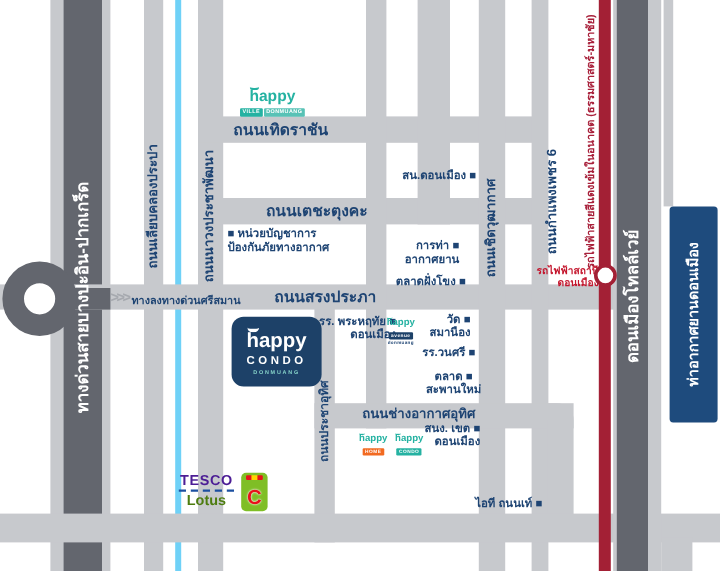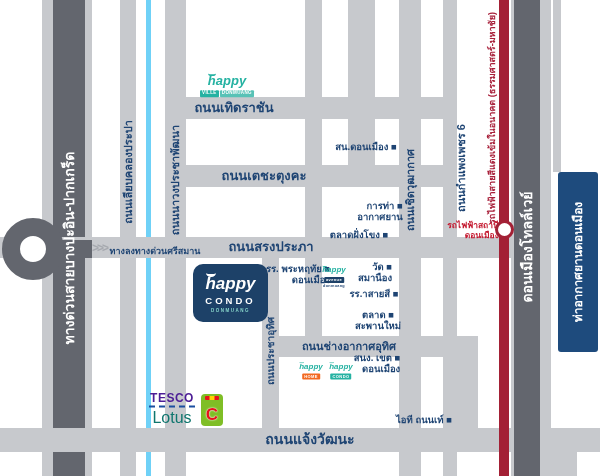--- a/index.html
+++ b/index.html
@@ -15,40 +15,40 @@
   .lbl.poi{color:#1e4473;}
   .lbl.red-poi{color:#c4162d;}
   .lbl.ramp{color:#1e4473;}
   .loop{position:absolute;z-index:2;left:2px;top:218px;width:26px;height:26px;
         border:18px solid #63666e;border-radius:50%;background:#fff;}
   .chevrons{position:absolute;z-index:3;left:92px;top:241px;color:#a6a9af;
             font-weight:bold;font-size:12px;letter-spacing:-2px;}
   .station{position:absolute;z-index:4;left:495px;top:220px;width:13px;height:13px;
            background:#fff;border:3px solid #a32035;border-radius:50%;}
   .logo{position:absolute;z-index:4;transform:translate(-50%,-50%);text-align:center;line-height:1.1;}
-  .happy-word{position:relative;display:inline-block;font-weight:bold;letter-spacing:0;font-style:italic;}
+  .happy-word{position:relative;display:inline-block;font-weight:bold;letter-spacing:0;}
   .happy-word::before{content:"";position:absolute;left:0.05em;top:-0.3em;width:0.55em;height:0.3em;
                       border-bottom:0.18em solid currentColor;border-radius:50%;}
   .teal{color:#25b2a2;}
   .chip-row{display:flex;gap:1px;justify-content:center;margin-top:1px;}
   .chip{display:inline-block;color:#fff;font-weight:bold;font-size:4.5px;
         padding:1px 2px;border-radius:1px;letter-spacing:0.4px;}
   .chip.c-teal{background:#25b2a2;}
   .chip.c-teal2{background:#58c2b6;}
   .chip.c-navy{background:#1d4168;}
   .chip.c-orange{background:#f26a21;}
   #main-logo{position:absolute;z-index:4;left:193px;top:264px;width:75px;height:58px;
              background:#1d4168;border-radius:10px;display:flex;flex-direction:column;
              align-items:center;justify-content:center;color:#fff;}
   #main-logo .happy-word{font-size:17px;}
   #main-logo .condo-line{font-size:9.5px;font-weight:bold;letter-spacing:3px;margin-top:1px;}
   #main-logo .dm-line{font-size:4.5px;letter-spacing:1.5px;color:#86d3c9;margin-top:2px;font-weight:bold;}
   #tesco-logo .t1{color:#4c1d95;font-weight:bold;font-size:12px;letter-spacing:0.5px;}
   #tesco-logo .t-dash{width:46px;border-top:2px dashed #1b4fa0;margin:1px auto;}
-  #tesco-logo .t2{color:#0f766e;font-weight:normal;font-size:16px;}
+  #tesco-logo .t2{color:#4d7c0f;font-weight:bold;font-size:12px;}
   #bigc-logo{position:absolute;z-index:4;left:201px;top:394px;width:22px;height:32px;
              background:#7fbe26;border-radius:4px;display:flex;align-items:flex-end;justify-content:center;}
   #bigc-logo .c-letter{color:#e7131a;font-weight:bold;font-size:17px;line-height:1;
              margin-bottom:3px;text-shadow:0 0 1px #fff,0 0 2px #fff;}
   #bigc-logo .marks{position:absolute;top:2px;left:4px;width:14px;height:4px;
              background:linear-gradient(90deg,#e7131a 0 4px,#ffd400 5px 9px,#e7131a 10px 14px);border-radius:1px;}
   .sub-line{font-size:3.8px;font-weight:bold;color:#1e4473;margin-top:1px;letter-spacing:0.3px;}
 </style>
 </head>
 <body>
@@ -136,31 +136,32 @@
     <div class="lbl road v" style="left: 128px; top: 172px; font-size: 11px;">ถนนเลียบคลองประปา</div>
     <div class="lbl road v" style="left: 175px; top: 180px; font-size: 11px;">ถนนนาวงประชาพัฒนา</div>
     <div class="lbl road v" style="left: 410px; top: 190px; font-size: 11px;">ถนนเชิดวุฒากาศ</div>
     <div class="lbl road v" style="left: 461px; top: 168px; font-size: 11px;">ถนนกำแพงเพชร 6</div>
     <div class="lbl road v" style="left: 271px; top: 351px; font-size: 10px;">ถนนประชาอุทิศ</div>
     <div class="lbl red v" style="left: 492px; top: 118px; font-size: 9px;">รถไฟฟ้าสายสีแดงเข้มในอนาคต (ธรรมศาสตร์-มหาชัย)</div>
     <div class="lbl road" style="left: 234px; top: 108px; font-size: 13px;">ถนนเทิดราชัน</div>
     <div class="lbl road" style="left: 264px; top: 176px; font-size: 13px;">ถนนเตชะตุงคะ</div>
     <div class="lbl road" style="left: 271px; top: 247px; font-size: 13px;">ถนนสรงประภา</div>
     <div class="lbl road" style="left: 349px; top: 346px; font-size: 11px;">ถนนช่างอากาศอุทิศ</div>
-    <div class="lbl road" style="left: 310px; top: 439px; font-size: 14px;">ถนนแจ้งวัฒนะ</div>
     <div class="lbl ramp" style="left: 155px; top: 251px; font-size: 9px;">ทางลงทางด่วนศรีสมาน</div>
+    <div class="lbl poi" style="left: 232px; top: 201px; font-size: 9.5px; text-align: left;">■ หน่วยบัญชาการ
+ป้องกันภัยทางอากาศ</div>
     <div class="lbl poi" style="left: 366px; top: 147px; font-size: 9.5px;">สน.ดอนเมือง ■</div>
-    <div class="lbl poi" style="left: 380px; top: 211px; font-size: 9.5px; text-align: right;">การท่า ■
+    <div class="lbl poi" style="left: 360px; top: 211px; font-size: 9.5px; text-align: right;">การท่า ■
 อากาศยาน</div>
     <div class="lbl poi" style="left: 359px; top: 235px; font-size: 9.5px;">ตลาดฝั่งโขง ■</div>
     <div class="lbl poi" style="left: 298px; top: 274px; font-size: 9.5px; text-align: right;">รร. พระหฤทัย ■
 ดอนเมือง</div>
     <div class="lbl poi" style="left: 375px; top: 272px; font-size: 9.5px; text-align: right;">วัด ■
 สมานือง</div>
-    <div class="lbl poi" style="left: 374px; top: 294px; font-size: 9.5px;">รร.าสายสี ■</div>
+    <div class="lbl poi" style="left: 374px; top: 294px; font-size: 9.5px;">รร.วนศรี ■</div>
     <div class="lbl poi" style="left: 378px; top: 320px; font-size: 9.5px; text-align: center;">ตลาด ■
 สะพานใหม่</div>
     <div class="lbl poi" style="left: 377px; top: 363px; font-size: 9.5px; text-align: right;">สนง. เขต ■
 ดอนเมือง</div>
     <div class="lbl poi" style="left: 424px; top: 420px; font-size: 9.5px;">ไอที ถนนเท์ ■</div>
     <div class="lbl red-poi" style="left: 473px; top: 230px; font-size: 8.5px; text-align: right;">รถไฟฟ้าสถานี
 ดอนเมือง</div>
   </div>
 
 </body></html>

